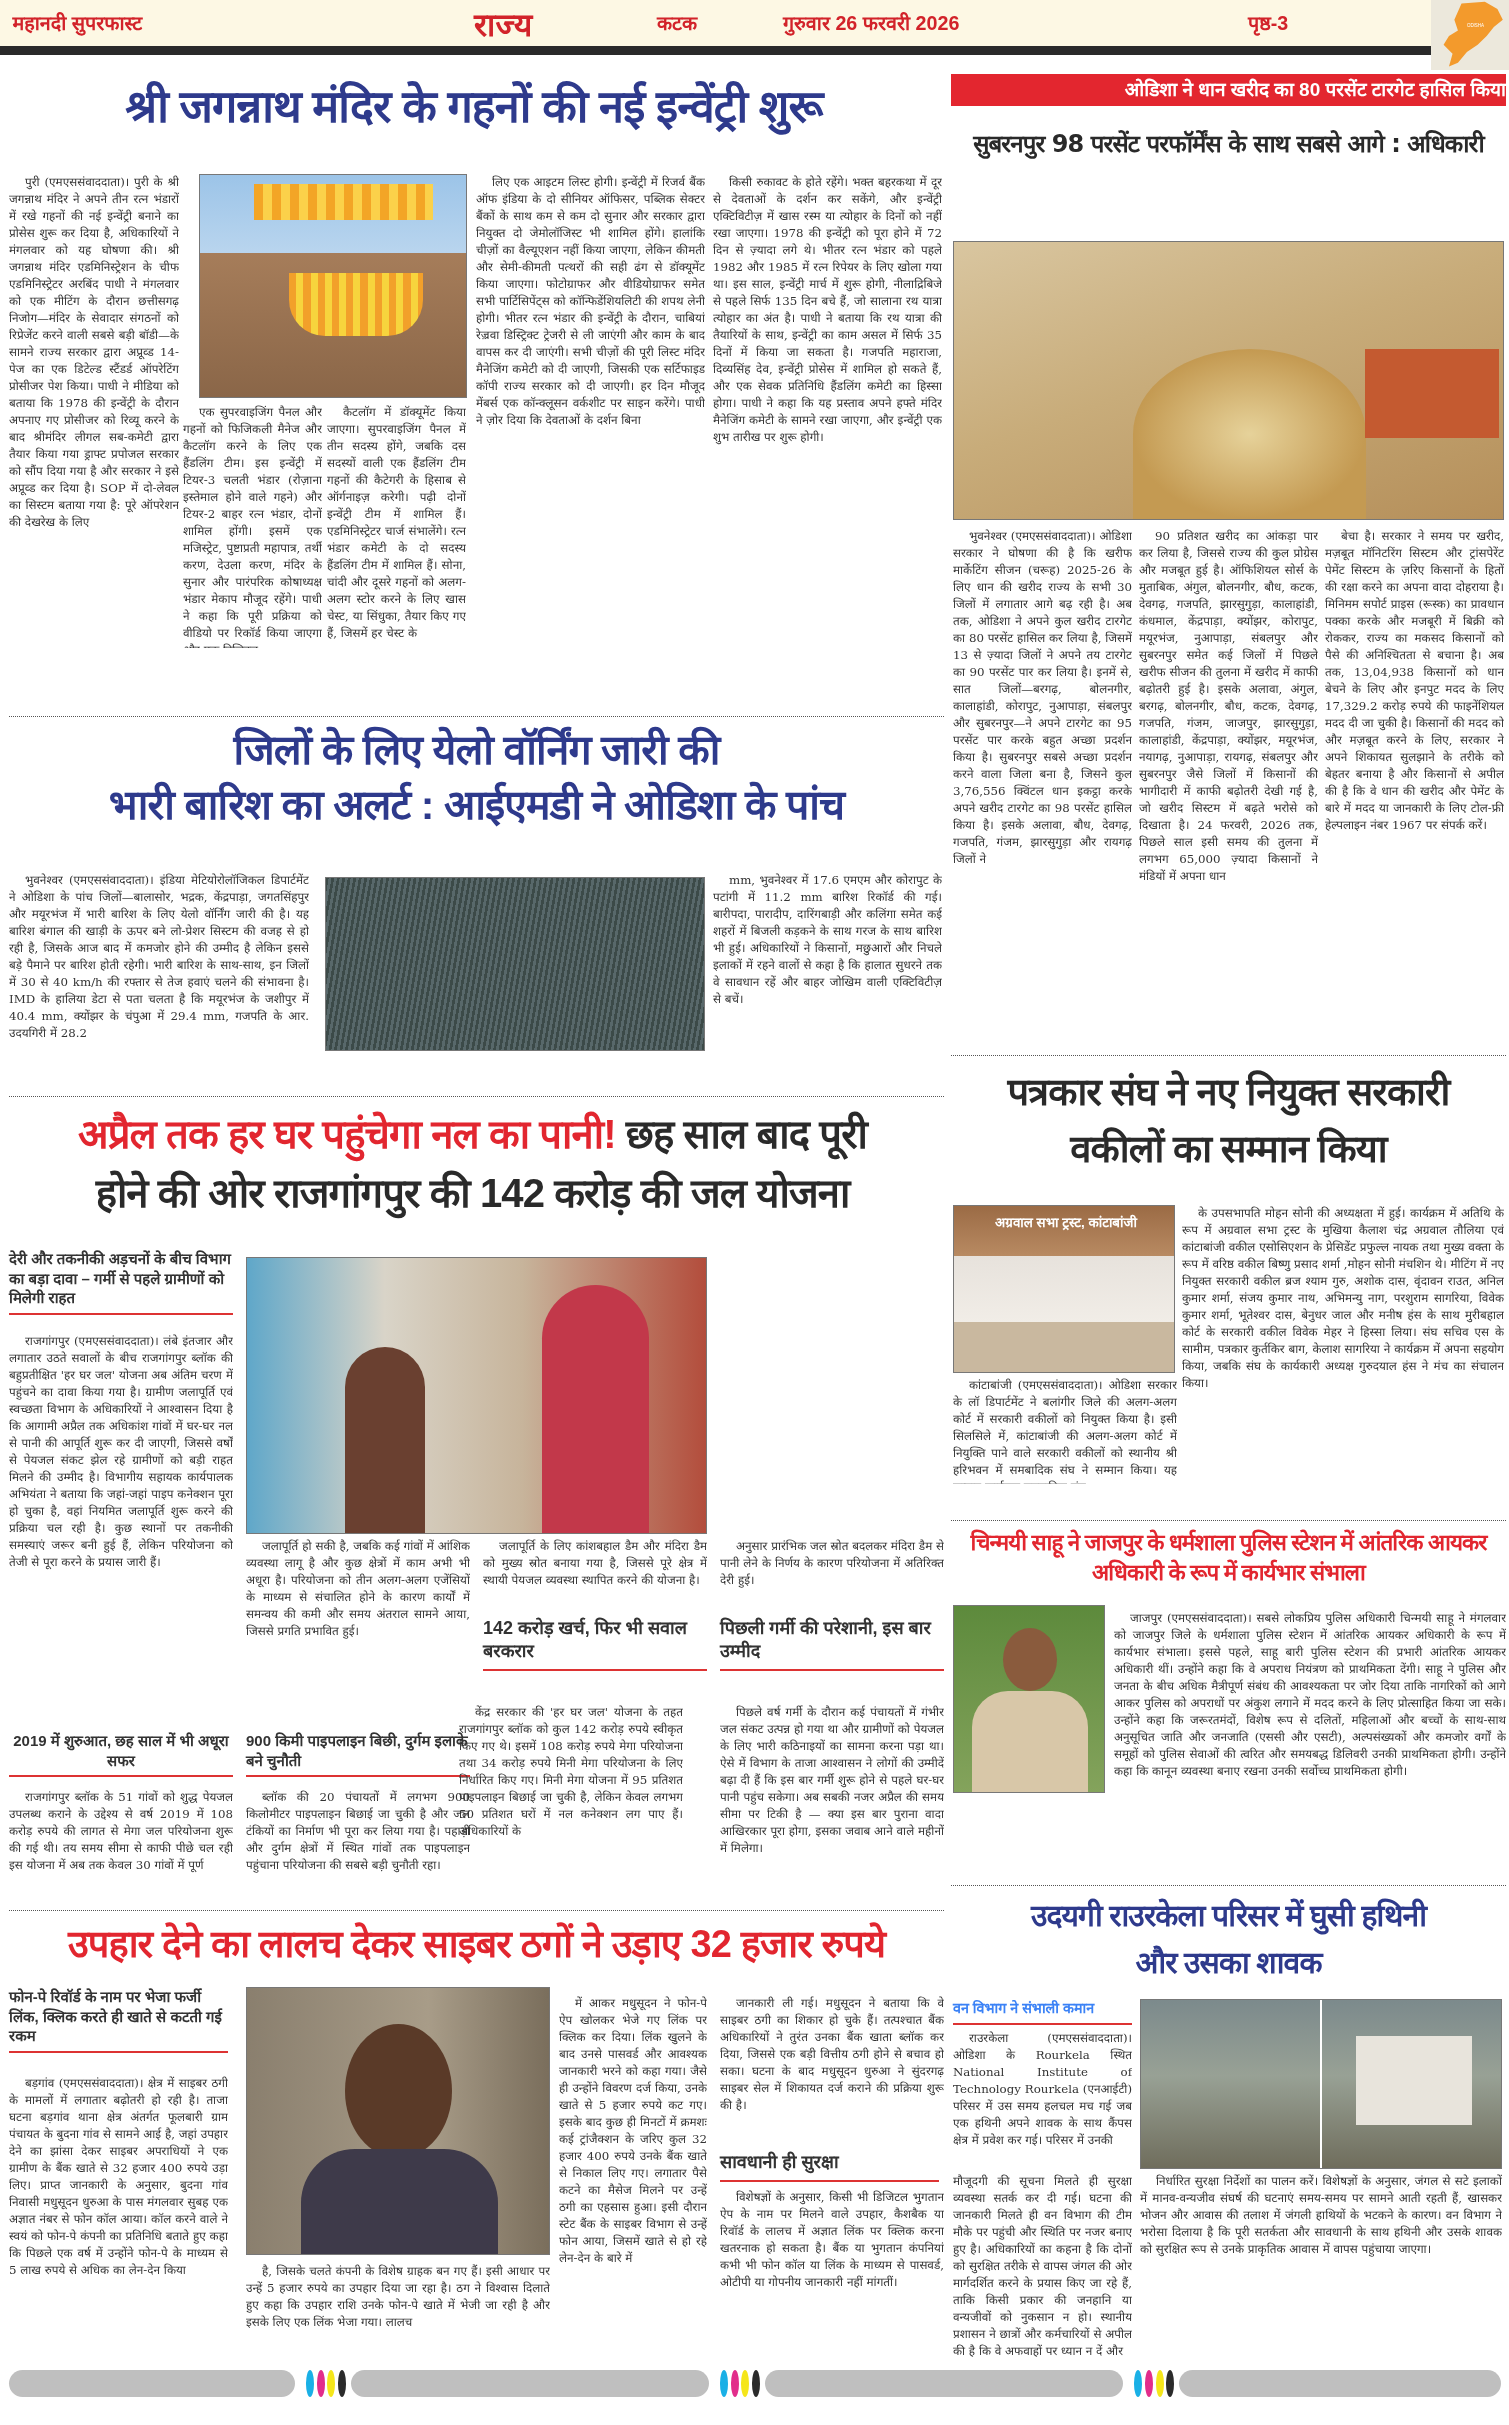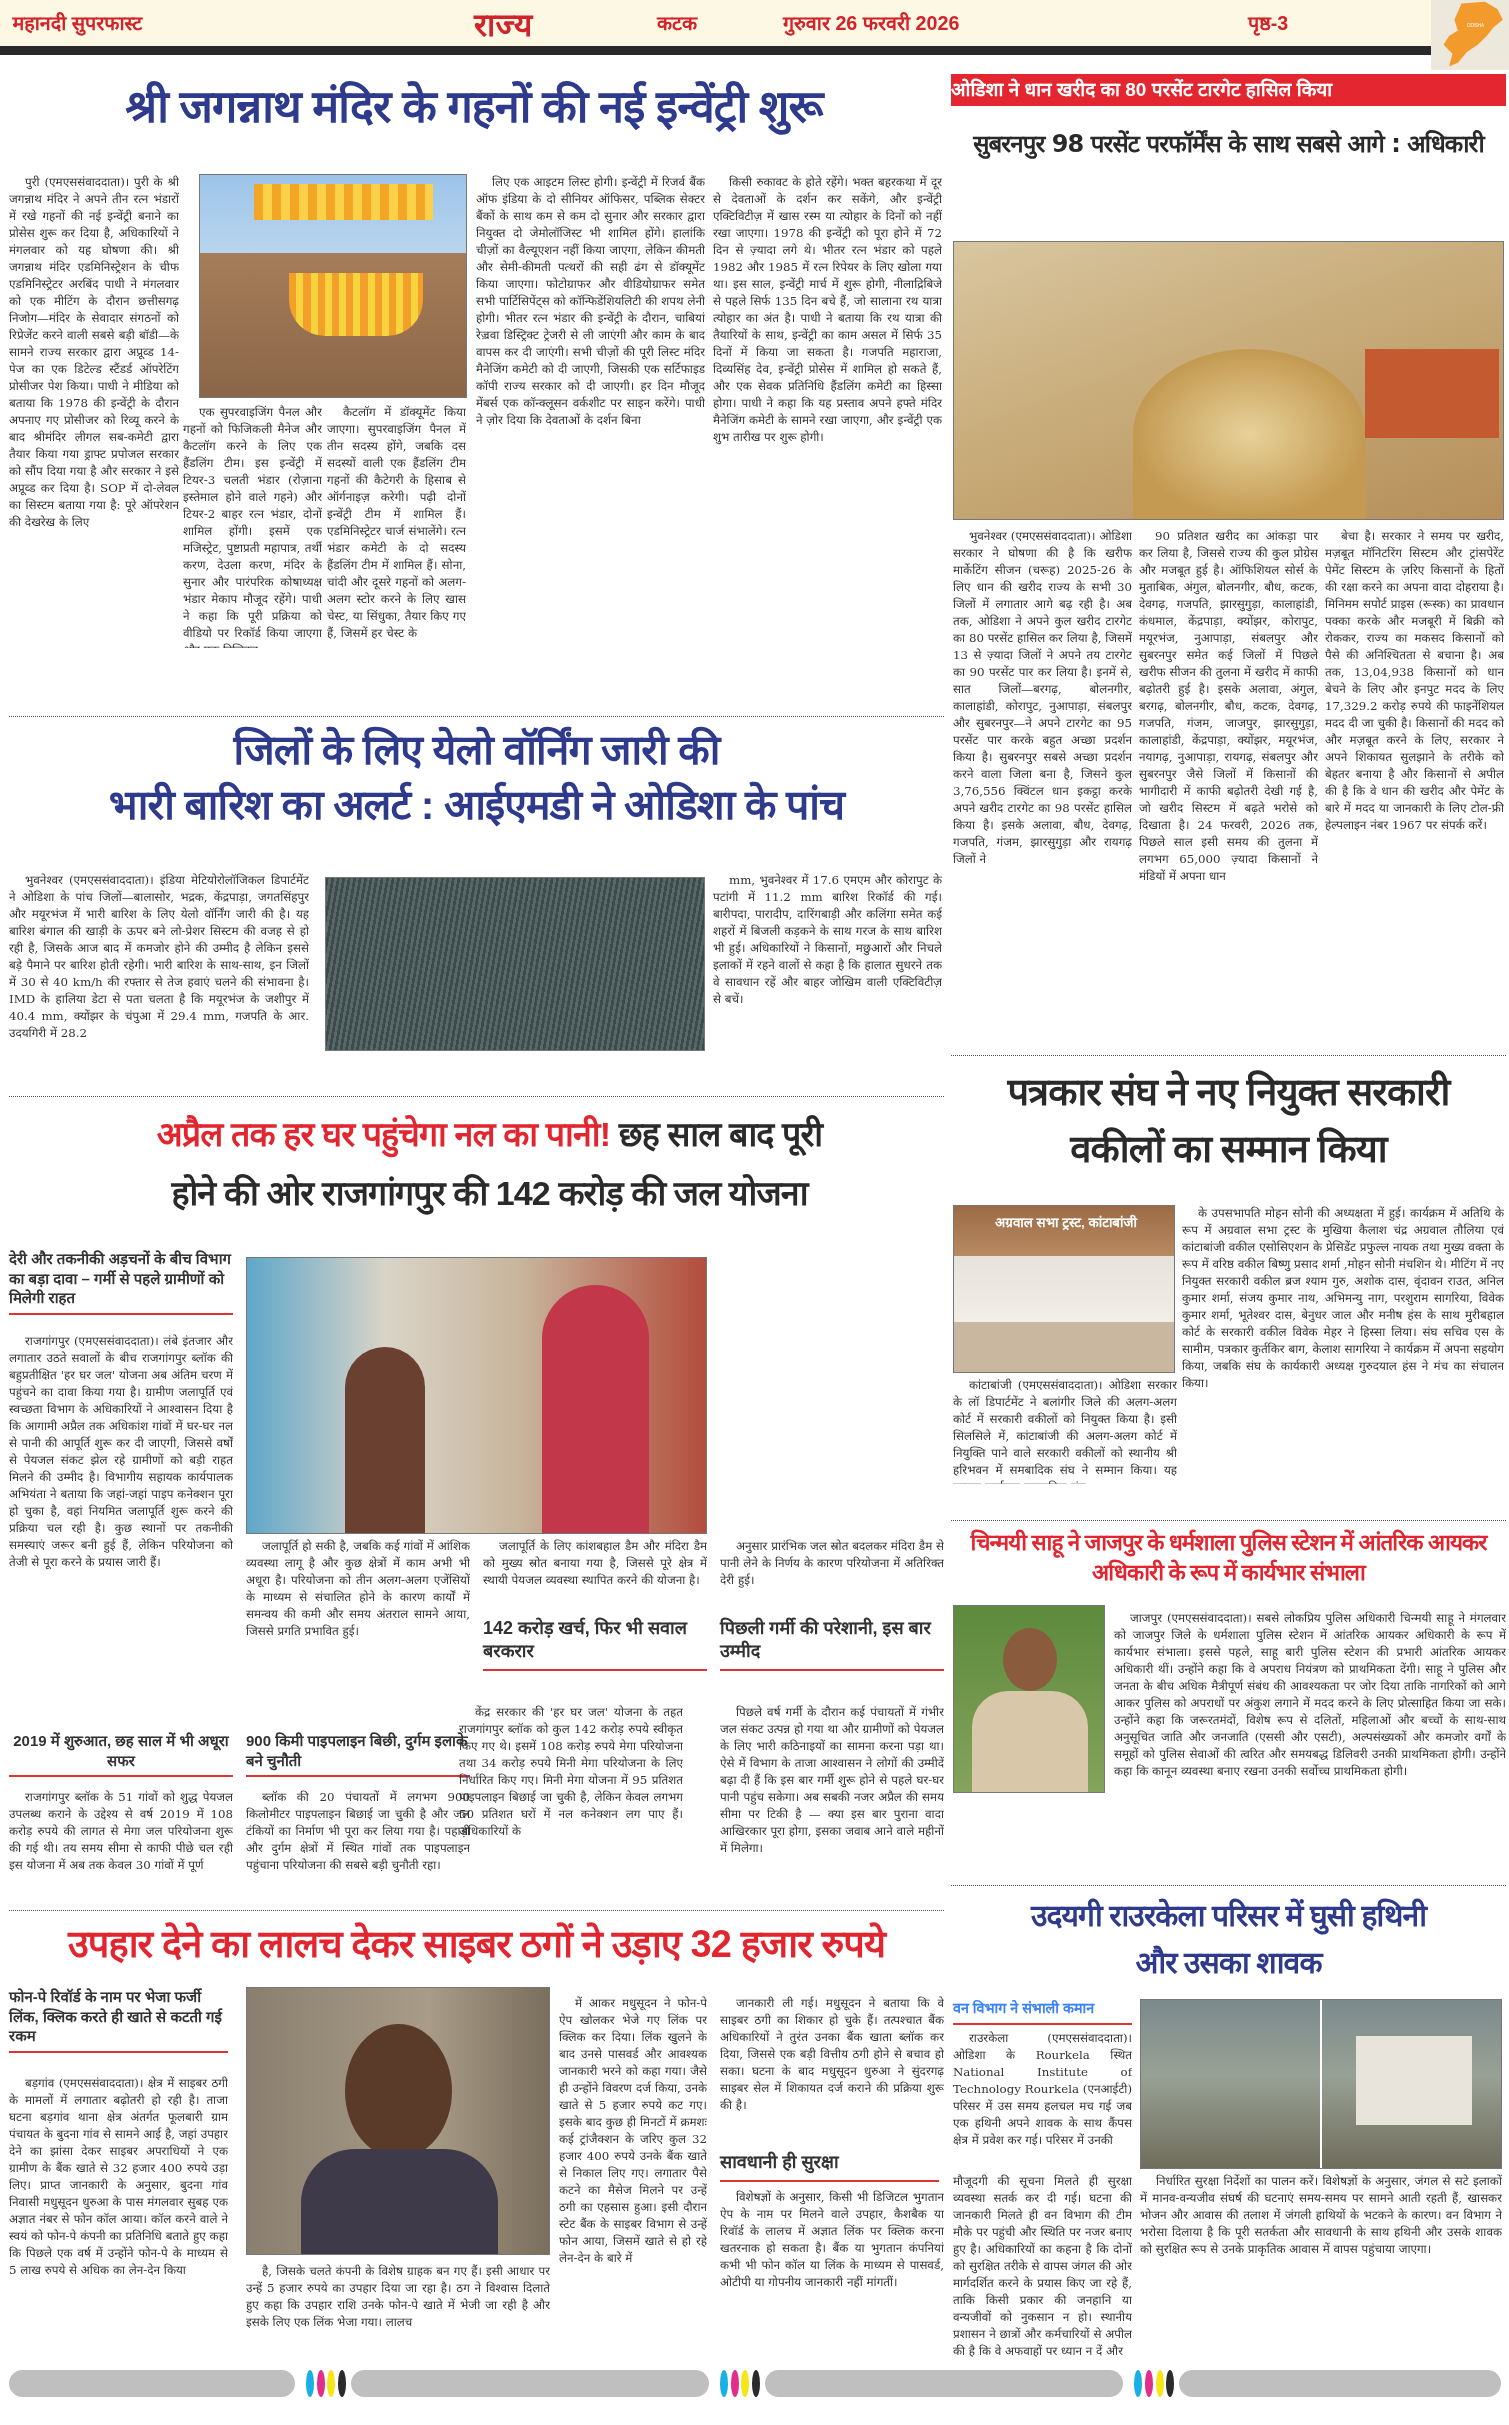--- a/index.html
+++ b/index.html
@@ -13,21 +13,21 @@
 .map svg{width:79px;height:70px}
 .hl{font-family:"Liberation Sans",sans-serif;font-weight:bold;text-align:center;line-height:1.25;letter-spacing:-0.9px}
 .blue{color:#2e3a8c}
 .red{color:#e2262f}
 .dark{color:#2a2a2a}
 .col{font-size:11.8px;line-height:17px;text-align:justify;color:#333;overflow:hidden}
 .col p{text-indent:16px}
 .photo{overflow:hidden;border:0.9px solid #777}
 .sub{font-family:"Liberation Sans",sans-serif;font-weight:bold;color:#333;border-bottom:2.7px solid #d33;padding-bottom:5.4px;line-height:1.3}
 .dots{border-top:1.8px dotted #555;height:0}
-.redbar{background:#e3262f;color:#fff;text-align:left;font-family:"Liberation Sans",sans-serif;font-weight:bold;font-size:19px;line-height:32px}
+.redbar{background:#e3262f;color:#fff;text-align:right;font-family:"Liberation Sans",sans-serif;font-weight:bold;font-size:19px;line-height:32px}
 .regmark{position:absolute;top:2370px;height:27px;border-radius:13.4px;background:#bfbfbf}
 .dot{position:absolute;top:2370px;width:8px;height:27px;border-radius:50%}
 </style>
 </head>
 <body>
 
 <div class="abs masthead">
   <span class="mh" style="left:12.5px">महानदी सुपरफास्ट</span>
   <span class="mh section" style="left:474px">राज्य</span>
   <span class="mh" style="left:657px">कटक</span>
@@ -85,21 +85,21 @@
 </div>
 <div class="abs col" style="left:9px;top:872px;width:300px;height:197px">
     <p>भुवनेश्वर (एमएससंवाददाता)। इंडिया मेटियोरोलॉजिकल डिपार्टमेंट ने ओडिशा के पांच जिलों—बालासोर, भद्रक, केंद्रपाड़ा, जगतसिंहपुर और मयूरभंज में भारी बारिश के लिए येलो वॉर्निंग जारी की है। यह बारिश बंगाल की खाड़ी के ऊपर बने लो-प्रेशर सिस्टम की वजह से हो रही है, जिसके आज बाद में कमजोर होने की उम्मीद है लेकिन इससे बड़े पैमाने पर बारिश होती रहेगी। भारी बारिश के साथ-साथ, इन जिलों में 30 से 40 km/h की रफ्तार से तेज हवाएं चलने की संभावना है। IMD के हालिया डेटा से पता चलता है कि मयूरभंज के जशीपुर में 40.4 mm, क्योंझर के चंपुआ में 29.4 mm, गजपति के आर. उदयगिरी में 28.2</p>
   </div>
 <div class="abs photo" style="left:325px;top:877px;width:380px;height:174px;background:repeating-linear-gradient(100deg,#3c4a48 0 2.7px,#58686a 2.7px 5.4px)"></div>
 <div class="abs col" style="left:713px;top:872px;width:229px;height:197px">
     <p>mm, भुवनेश्वर में 17.6 एमएम और कोरापुट के पटांगी में 11.2 mm बारिश रिकॉर्ड की गई। बारीपदा, पारादीप, दारिंगबाड़ी और कलिंगा समेत कई शहरों में बिजली कड़कने के साथ गरज के साथ बारिश भी हुई। अधिकारियों ने किसानों, मछुआरों और निचले इलाकों में रहने वालों से कहा है कि हालात सुधरने तक वे सावधान रहें और बाहर जोखिम वाली एक्टिविटीज़ से बचें।</p>
   </div>
 
 <div class="abs dots" style="left:9px;top:1096px;width:935px"></div>
-<div class="abs hl" style="left:22px;top:1105px;width:935px;font-size:34px;line-height:59px">
+<div class="abs hl" style="left:5px;top:1105px;width:935px;font-size:40px;line-height:59px">
   <div><span class="red">अप्रैल तक हर घर पहुंचेगा नल का पानी!</span> <span class="dark">छह साल बाद पूरी</span></div>
   <div class="dark">होने की ओर राजगांगपुर की 142 करोड़ की जल योजना</div>
 </div>
 <div class="abs sub" style="left:9px;top:1249px;width:224px;font-size:15px">देरी और तकनीकी अड़चनों के बीच विभाग का बड़ा दावा – गर्मी से पहले ग्रामीणों को मिलेगी राहत</div>
 <div class="abs col" style="left:9px;top:1333px;width:224px;height:295px">
     <p>राजगांगपुर (एमएससंवाददाता)। लंबे इंतजार और लगातार उठते सवालों के बीच राजगांगपुर ब्लॉक की बहुप्रतीक्षित 'हर घर जल' योजना अब अंतिम चरण में पहुंचने का दावा किया गया है। ग्रामीण जलापूर्ति एवं स्वच्छता विभाग के अधिकारियों ने आश्वासन दिया है कि आगामी अप्रैल तक अधिकांश गांवों में घर-घर नल से पानी की आपूर्ति शुरू कर दी जाएगी, जिससे वर्षों से पेयजल संकट झेल रहे ग्रामीणों को बड़ी राहत मिलने की उम्मीद है। विभागीय सहायक कार्यपालक अभियंता ने बताया कि जहां-जहां पाइप कनेक्शन पूरा हो चुका है, वहां नियमित जलापूर्ति शुरू करने की प्रक्रिया चल रही है। कुछ स्थानों पर तकनीकी समस्याएं जरूर बनी हुई हैं, लेकिन परियोजना को तेजी से पूरा करने के प्रयास जारी हैं।</p>
   </div>
 <div class="abs photo" style="left:246px;top:1257px;width:461px;height:277px;background:linear-gradient(90deg,#5fa7c9 0%,#d9d4c8 30%,#c7b49b 60%,#b34d3c 100%)">
   <div style="position:absolute;left:98px;top:89px;width:80px;height:188px;background:#6a4030;border-radius:40px 40px 0 0"></div>
   <div style="position:absolute;left:295px;top:27px;width:107px;height:250px;background:#c2384a;border-radius:54px 54px 0 0"></div>

